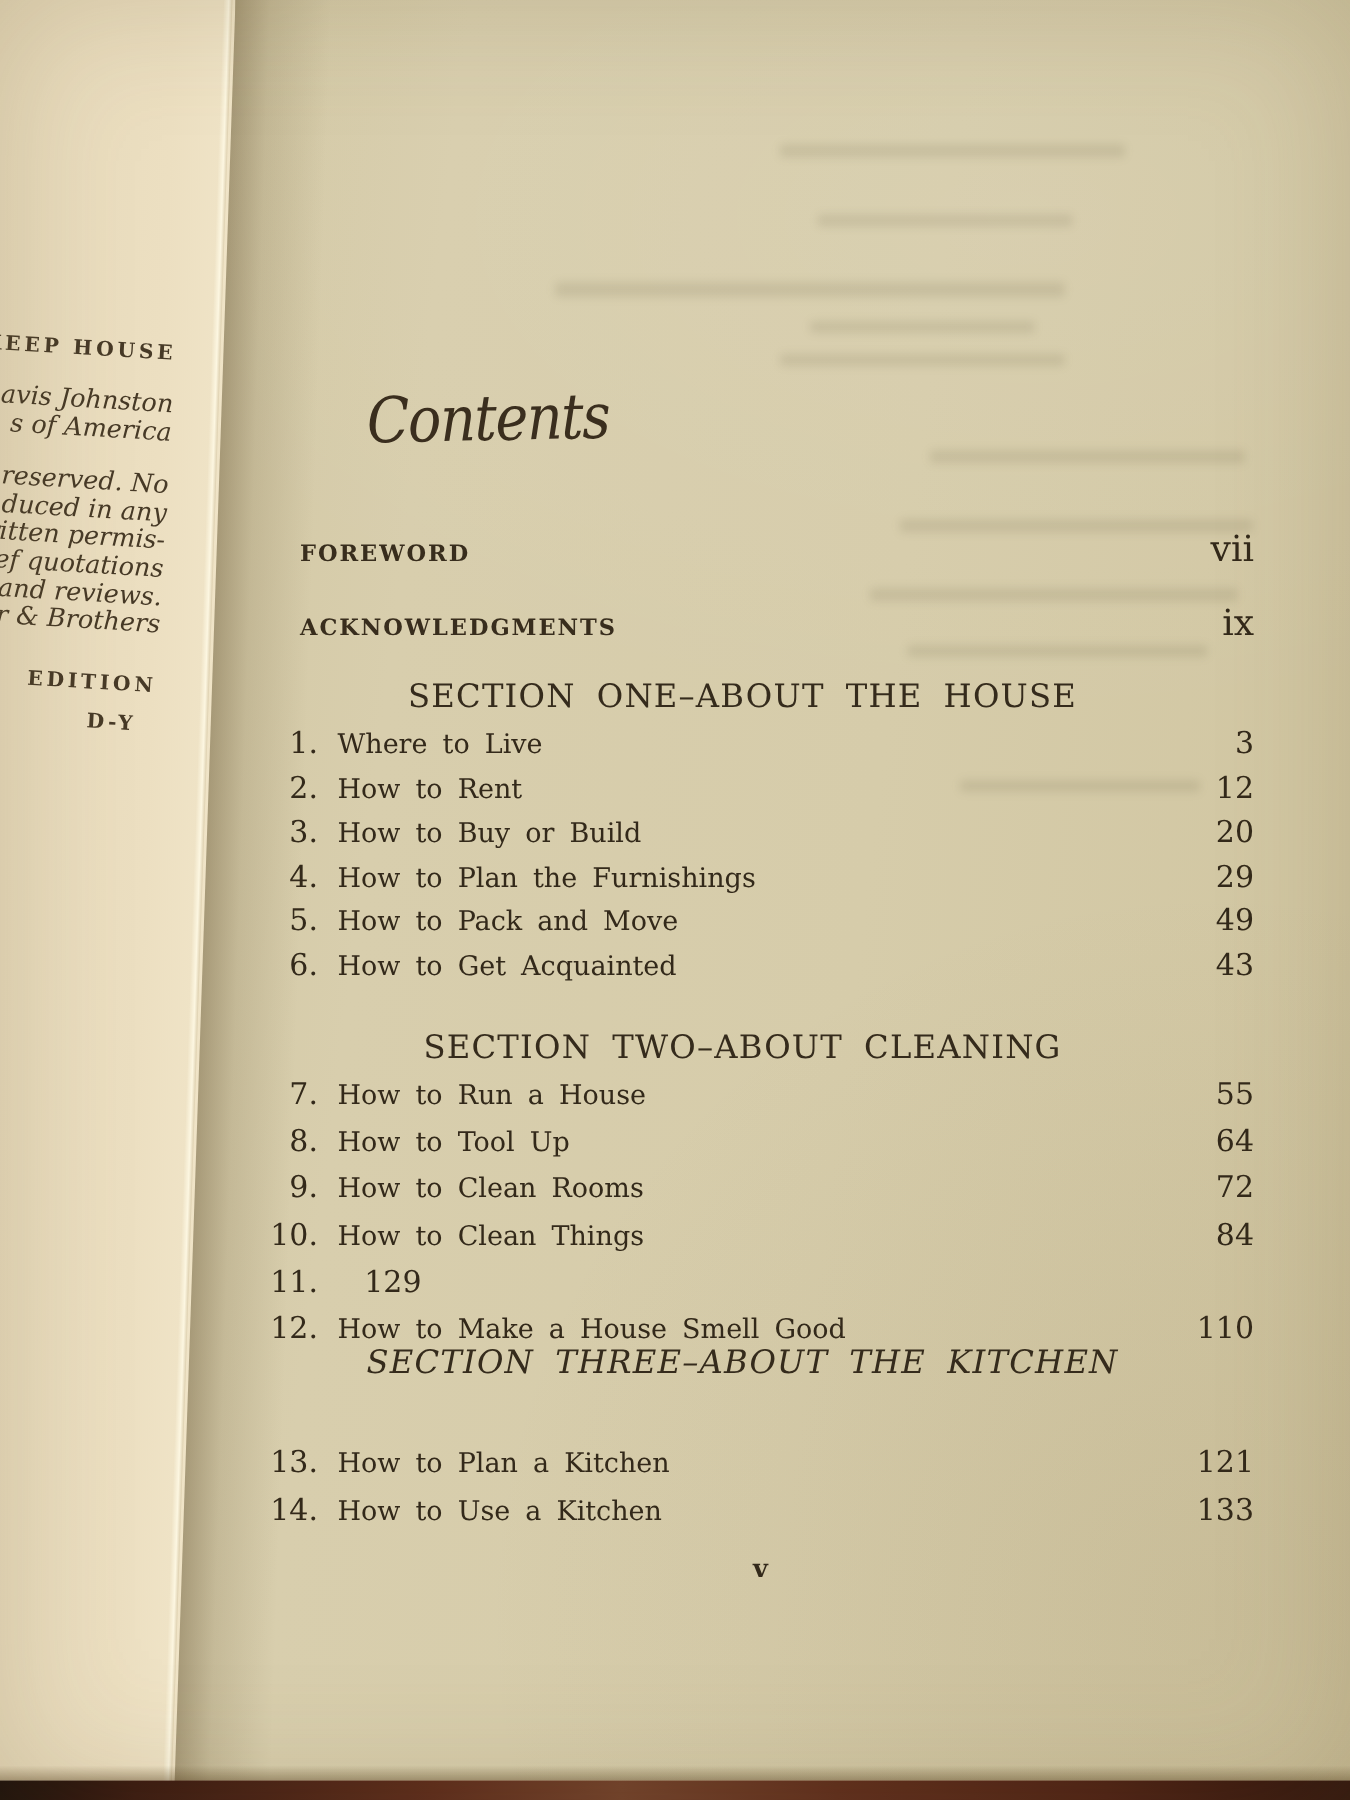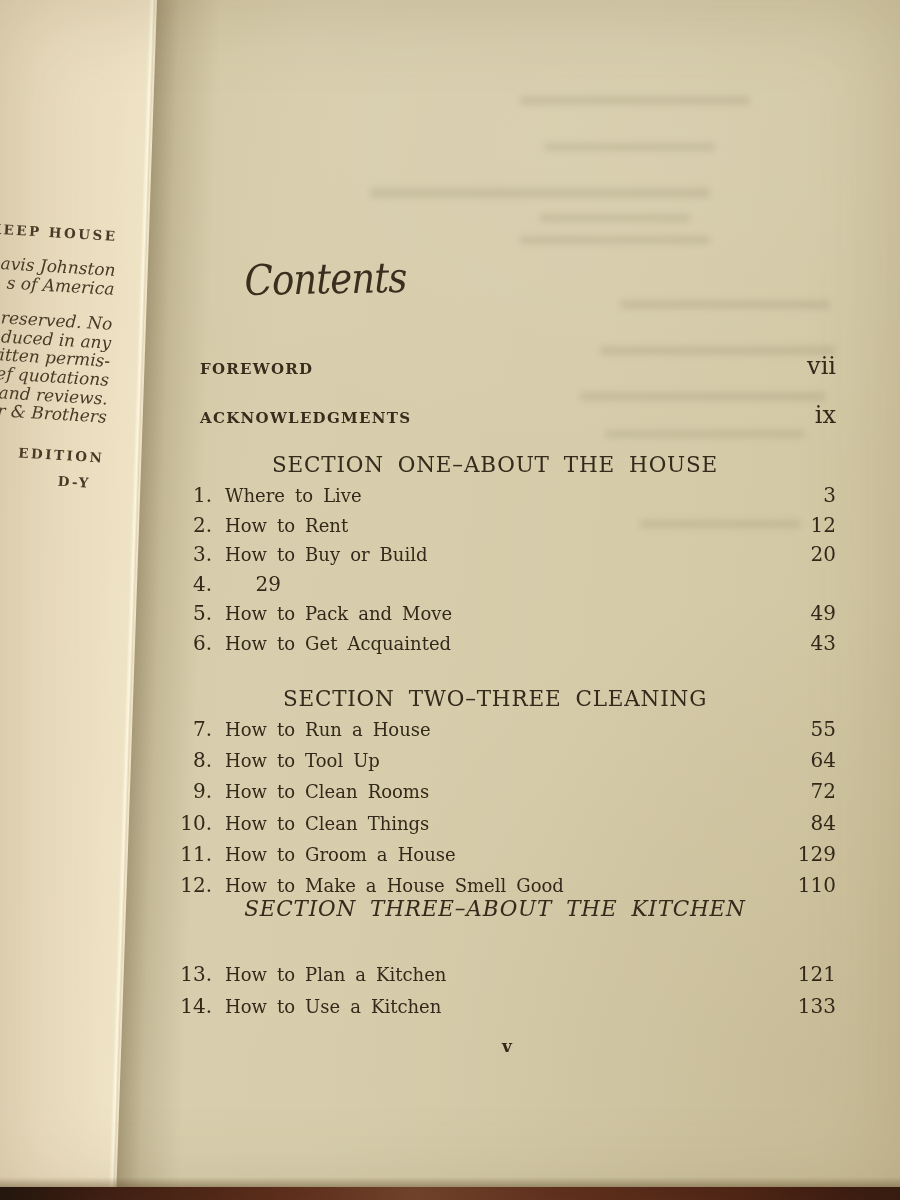--- a/index.html
+++ b/index.html
@@ -153,36 +153,37 @@
         <span class="toc-title">How to Rent</span>
         <span class="toc-page">12</span>
       </div>
       <div class="toc-row">
         <span class="toc-num">3.</span>
         <span class="toc-title">How to Buy or Build</span>
         <span class="toc-page">20</span>
       </div>
       <div class="toc-row">
         <span class="toc-num">4.</span>
+        <span class="toc-title">How to Plan the Furnishings</span>
         <span class="toc-page">29</span>
       </div>
       <div class="toc-row">
         <span class="toc-num">5.</span>
         <span class="toc-title">How to Pack and Move</span>
         <span class="toc-page">49</span>
       </div>
       <div class="toc-row">
         <span class="toc-num">6.</span>
         <span class="toc-title">How to Get Acquainted</span>
         <span class="toc-page">43</span>
       </div>
     </div>
 
     <div class="col" style="top:686px;">
-      <h2 class="sec-heading">SECTION TWO–THREE CLEANING</h2>
+      <h2 class="sec-heading">SECTION TWO–ABOUT CLEANING</h2>
     </div>
     <div class="col rows-s2" style="top:717px;">
       <div class="toc-row">
         <span class="toc-num">7.</span>
         <span class="toc-title">How to Run a House</span>
         <span class="toc-page">55</span>
       </div>
       <div class="toc-row">
         <span class="toc-num">8.</span>
         <span class="toc-title">How to Tool Up</span>
@@ -193,21 +194,20 @@
         <span class="toc-title">How to Clean Rooms</span>
         <span class="toc-page">72</span>
       </div>
       <div class="toc-row">
         <span class="toc-num">10.</span>
         <span class="toc-title">How to Clean Things</span>
         <span class="toc-page">84</span>
       </div>
       <div class="toc-row">
         <span class="toc-num">11.</span>
-        <span class="toc-title">How to Groom a House</span>
         <span class="toc-page">129</span>
       </div>
       <div class="toc-row">
         <span class="toc-num">12.</span>
         <span class="toc-title">How to Make a House Smell Good</span>
         <span class="toc-page">110</span>
       </div>
     </div>
 
     <div class="col" style="top:896px;font-style:italic;">

